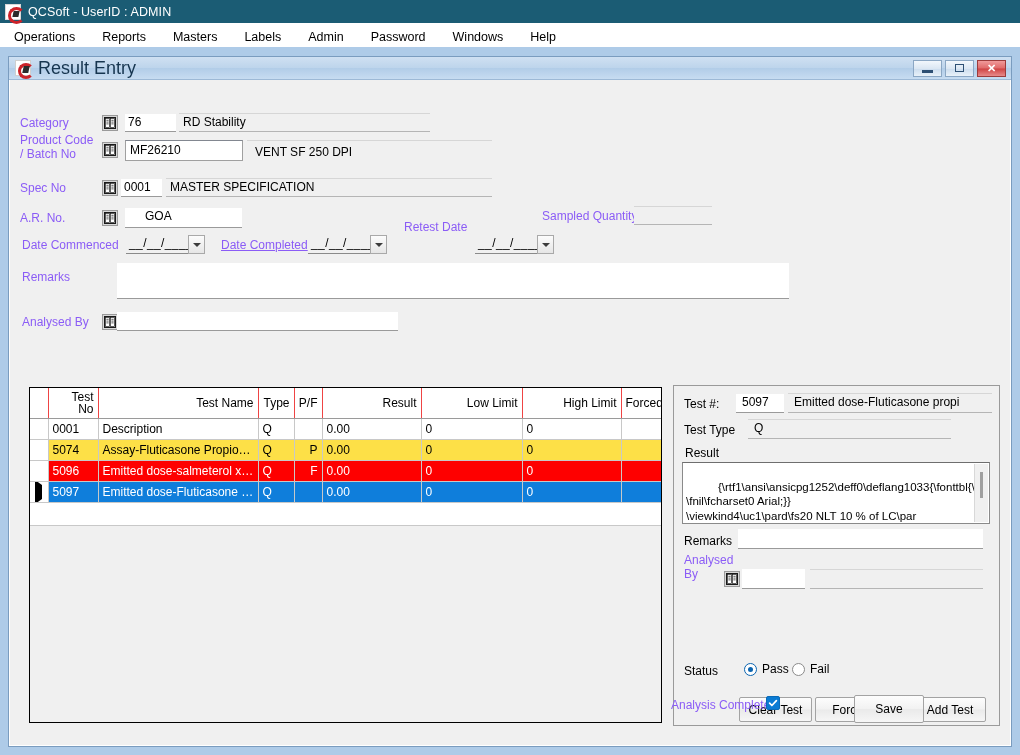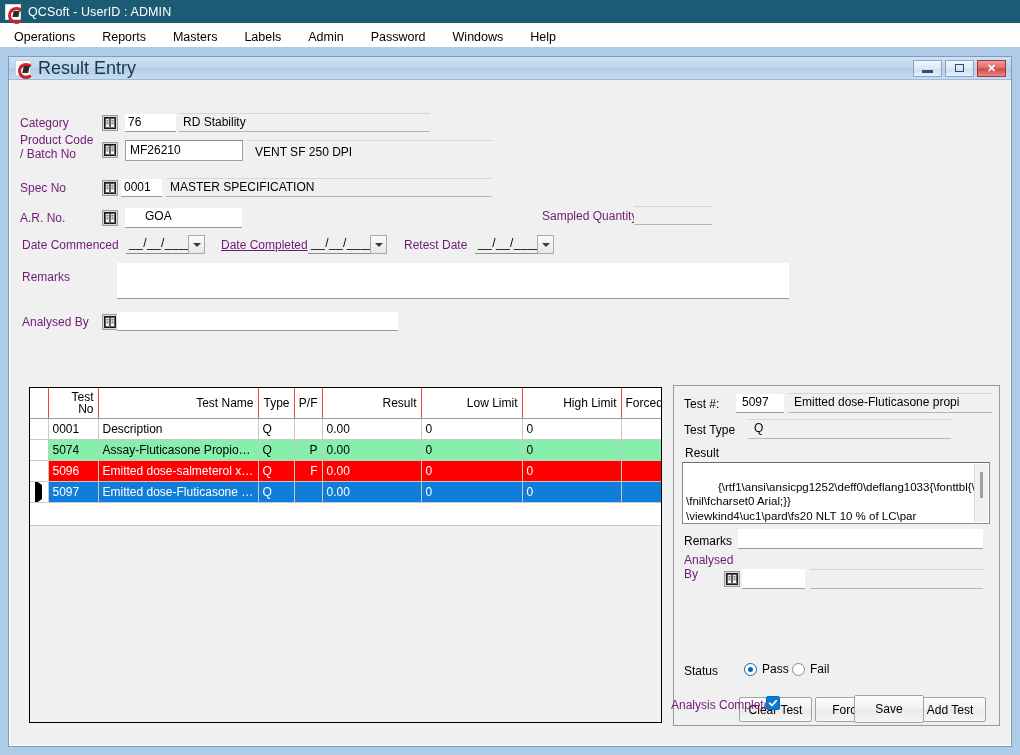--- a/index.html
+++ b/index.html
@@ -140,21 +140,21 @@
     background: linear-gradient(to bottom,#f09a9a 0%, #e06a6a 48%, #cf4343 52%, #e78a8a 100%);
     color: #ffffff;
     font-size: 11px;
     font-weight: bold;
   }
   .glyph-min { width: 11px; height: 3px; background: #2d4f73; margin-top: 6px; }
   .glyph-max { width: 9px; height: 8px; border: 1.5px solid #2d4f73; }
 
   
   .form-area { position: relative; padding: 0; }
-  .lbl { font-size: 12px; color: #701a75; white-space: pre-line; line-height: 14px; }
+  .lbl { font-size: 12px; color: #8b5cf6; white-space: pre-line; line-height: 14px; }
   .fld {
     background: #ffffff;
     border: none;
     border-bottom: 1px solid #9a9a9a;
     font-family: "Liberation Sans", sans-serif;
     font-size: 12px;
     color: #000;
     padding: 1px 3px;
     outline: none;
   }
@@ -469,21 +469,21 @@
       </div>
 
       <div style="position:absolute;left:212px;top:158px;text-decoration:underline;" class="lbl">Date Completed</div>
       <div class="datebox" style="position:absolute;left:299px;top:155px;">
         <span class="dtext">__/__/____</span>
         <span class="dbtn">
           <span class="caret-dn"></span>
         </span>
       </div>
 
-      <div style="position:absolute;left:395px;top:158px;" class="lbl">Retest Date</div>
+      <div style="position:absolute;left:395px;top:140px;" class="lbl">Retest Date</div>
       <div class="datebox" style="position:absolute;left:466px;top:155px;">
         <span class="dtext">__/__/____</span>
         <span class="dbtn">
           <span class="caret-dn"></span>
         </span>
       </div>
 
       <div style="position:absolute;left:13px;top:190px;" class="lbl">Remarks</div>
       <div class="fld" style="position:absolute;left:108px;top:183px;width:672px;height:36px;background:#ffffff;"></div>
 
@@ -538,21 +538,21 @@
               <td>Description</td>
               <td>Q</td>
               <td class="c-right"></td>
               <td>0.00</td>
               <td>0</td>
               <td>0</td>
               <td></td>
             </tr>
 
 
-            <tr style="background:#86efac;margin-top:48px;">
+            <tr style="background:#fde047;margin-top:48px;">
               <td class="col-sel"></td>
               <td>5074</td>
               <td>Assay-Fluticasone Propionat...</td>
               <td>Q</td>
               <td class="c-right">P</td>
               <td>0.00</td>
               <td>0</td>
               <td>0</td>
               <td></td>
             </tr>

